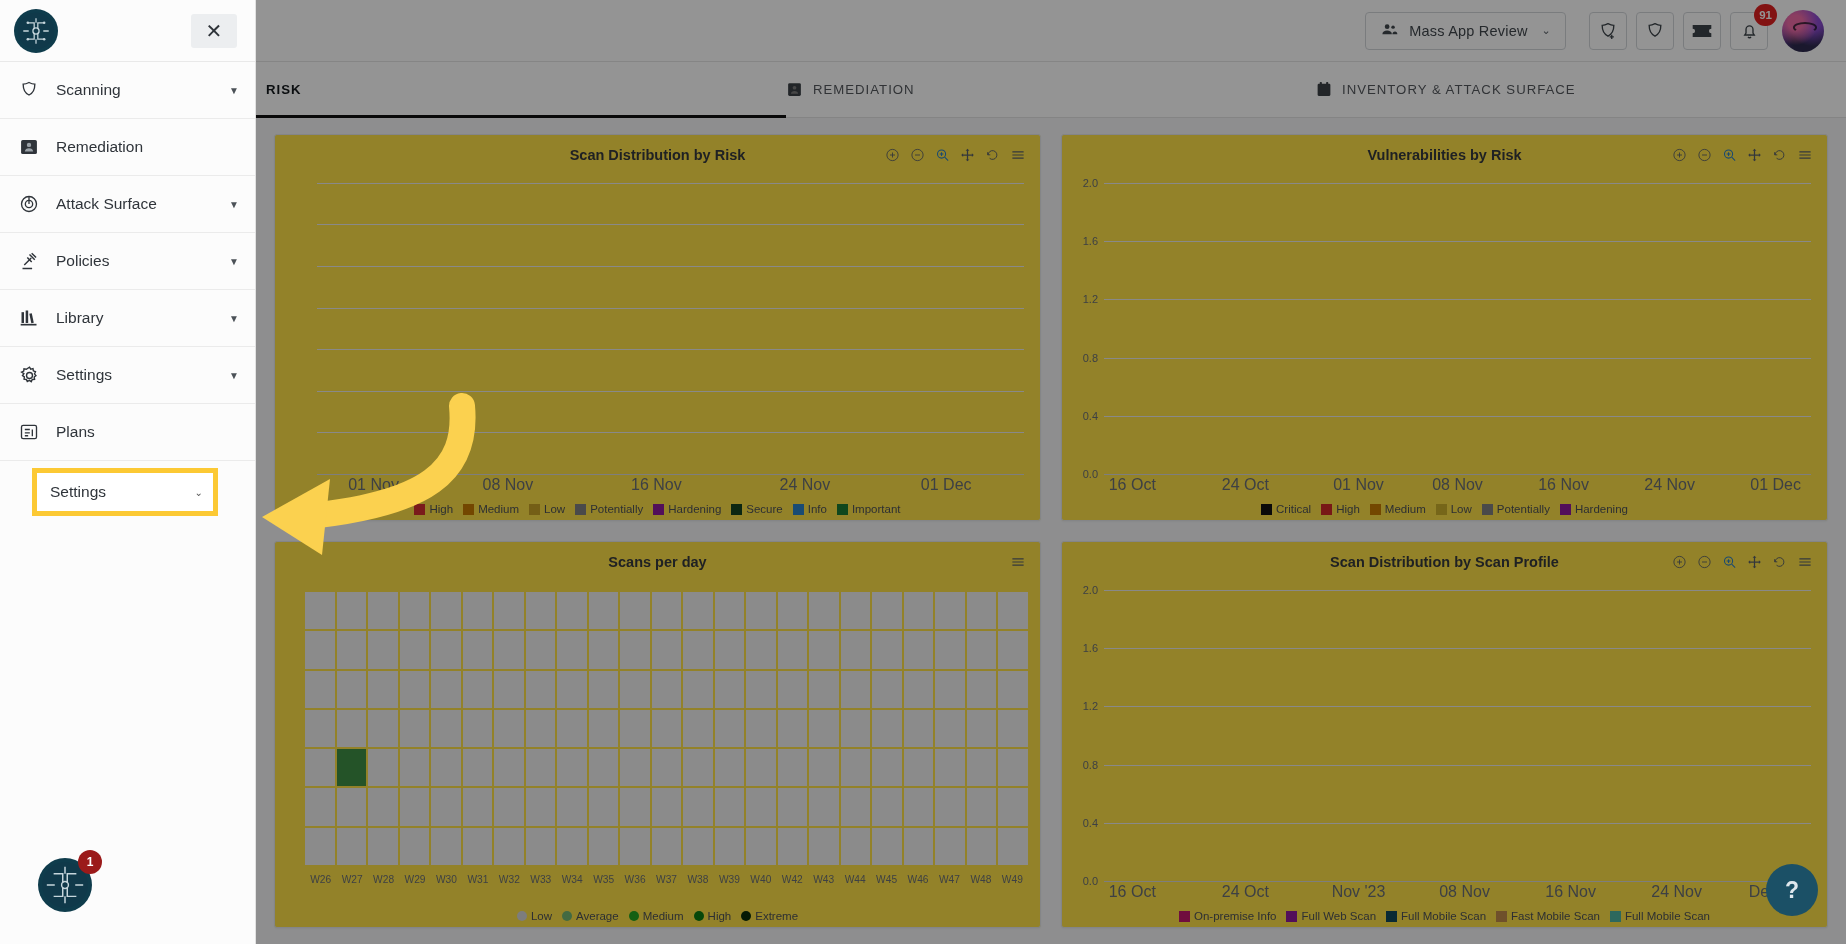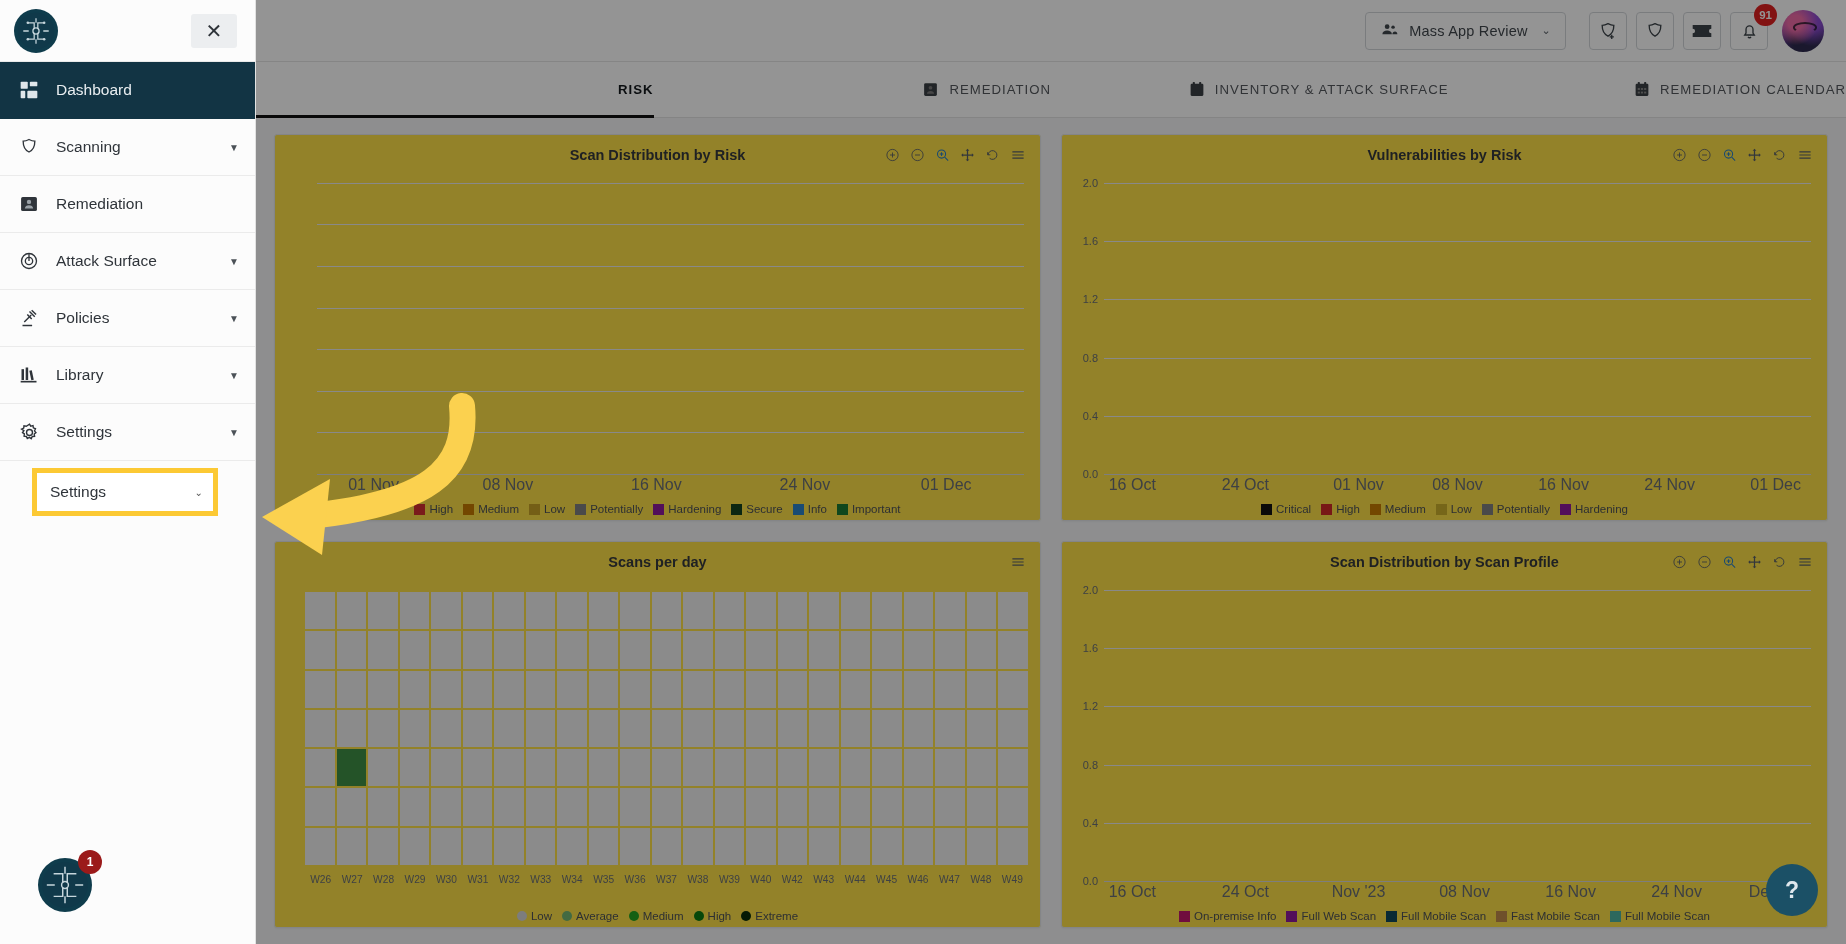--- a/index.html
+++ b/index.html
@@ -57,21 +57,21 @@
     border-radius: 50%; border: 2.5px solid rgba(20,18,30,.75); border-bottom-color: transparent;
   }
 
   
   .tabstrip {
     position: absolute; left: 256px; top: 62px; right: 0; height: 56px;
     background: #fff; border-bottom: 1px solid #e3e3e3;
     display: flex; align-items: stretch; z-index: 9;
   }
   .tab {
-    flex: 1 1 0; display: flex; align-items: center; justify-content: flex-end; gap: 10px;
+    flex: 1 1 0; display: flex; align-items: center; justify-content: flex-start; gap: 10px;
     font-size: 13.2px; letter-spacing: 1.0px; color: #55595e; text-transform: uppercase;
     position: relative;
   }
   .tab .tab-ico { display: flex; align-items: center; color: #3c4146; }
   .tab.active { color: #14191d; font-weight: 600; }
   .tab.active::after {
     content: ""; position: absolute; left: 0; right: 0; bottom: -1px; height: 3px; background: #111;
   }
 
   
@@ -255,38 +255,20 @@
     </div>
     <div class="tab">
       <span class="tab-ico">
         <svg width="16" height="17" viewBox="0 0 22 24" fill="currentColor">
             <rect x="2" y="4" width="18" height="17" rx="1.6"></rect>
             <rect x="5" y="1.5" width="3" height="4" rx="1"></rect>
             <rect x="14" y="1.5" width="3" height="4" rx="1"></rect>
           </svg>
       </span>
       <span>INVENTORY &amp; ATTACK SURFACE</span>
-    </div>
-    <div class="tab">
-      <span class="tab-ico">
-        <svg width="16" height="17" viewBox="0 0 22 24" fill="currentColor">
-            <rect x="2" y="4" width="18" height="17" rx="1.6"></rect>
-            <rect x="5" y="1.5" width="3" height="4" rx="1"></rect>
-            <rect x="14" y="1.5" width="3" height="4" rx="1"></rect>
-            <g fill="#8a8a8a">
-              <rect x="5" y="10" width="3" height="2.6"></rect>
-              <rect x="9.5" y="10" width="3" height="2.6"></rect>
-              <rect x="14" y="10" width="3" height="2.6"></rect>
-              <rect x="5" y="15" width="3" height="2.6"></rect>
-              <rect x="9.5" y="15" width="3" height="2.6"></rect>
-              <rect x="14" y="15" width="3" height="2.6"></rect>
-            </g>
-          </svg>
-      </span>
-      <span>REMEDIATION CALENDAR</span>
     </div>
   </div>
 
   <div class="content">
 
     <div class="card">
       <div class="card-head">
         <div class="card-title">Scan Distribution by Risk</div>
         <div class="chart-tools">
           <span class="tool">
@@ -813,31 +795,20 @@
               <circle cx="31" cy="13" r="1.4"></circle>
               <circle cx="13" cy="31" r="1.4"></circle>
               <circle cx="31" cy="31" r="1.4"></circle>
             </g>
         </svg>
       </div>
       <div class="close-btn">✕</div>
     </div>
 
     <div class="nav" id="navList">
-        <div class="nav-item active">
-          <span class="n-ico">
-            <svg width="20" height="20" viewBox="0 0 24 24" fill="currentColor">
-              <rect x="2" y="2" width="8.5" height="8.5" rx="1"></rect>
-              <rect x="13" y="2" width="9" height="5.5" rx="1"></rect>
-              <rect x="2" y="13" width="5.5" height="9" rx="1"></rect>
-              <rect x="10" y="13" width="12" height="9" rx="1"></rect>
-            </svg>
-          </span>
-          <span class="n-lbl">Dashboard</span>
-        </div>
         <div class="nav-item">
           <span class="n-ico">
             <svg width="20" height="20" viewBox="0 0 24 24" fill="none" stroke="currentColor" stroke-width="1.6">
               <path d="M12 3c2.6 1.4 5 2 7 2 0 6.5-2.4 10.8-7 13C7.4 15.8 5 11.5 5 5c2 0 4.4-.6 7-2z"></path>
             </svg>
           </span>
           <span class="n-lbl">Scanning</span>
           <span class="n-caret">▼</span>
         </div>
         <div class="nav-item">
@@ -889,20 +860,30 @@
         <div class="nav-item">
           <span class="n-ico">
             <svg width="21" height="21" viewBox="0 0 24 24" fill="none" stroke="currentColor" stroke-width="1.6">
               <circle cx="12" cy="12" r="3.4"></circle>
               <path d="M12 2.5l1.4 2.2 2.6-.6.4 2.6 2.4 1-1.1 2.4 1.7 2-2 1.7.4 2.6-2.6.2-1.2 2.4-2.2-1.4-2.3 1.3-1.1-2.4-2.6-.3.3-2.6-2.1-1.6 1.6-2.1L3 8.1l2.4-1.1.3-2.6 2.6.5z"></path>
             </svg>
           </span>
           <span class="n-lbl">Settings</span>
           <span class="n-caret">▼</span>
         </div>
+        <div class="nav-item">
+          <span class="n-ico">
+            <svg width="20" height="20" viewBox="0 0 24 24" fill="none" stroke="currentColor" stroke-width="1.6">
+              <rect x="3" y="4" width="18" height="16" rx="2"></rect>
+              <path d="M7 9h6M7 13h6M7 16.5h4"></path>
+              <path d="M16 9v8"></path>
+            </svg>
+          </span>
+          <span class="n-lbl">Plans</span>
+        </div>
       </div>
 
     <div class="drawer-foot">
       <div class="foot-logo">
         <svg width="50" height="50" viewBox="0 0 44 44">
           <circle cx="22" cy="22" r="20" fill="#10394a"></circle>
           <g stroke="#c6d6dc" stroke-width="1.3" fill="none">
             <path d="M6 22h7M31 22h7M22 6v6M22 32v6"></path>
             <path d="M12 12h8v8M32 12h-8v8M12 32h8v-8M32 32h-8v-8"></path>
             <circle cx="22" cy="22" r="3"></circle>

